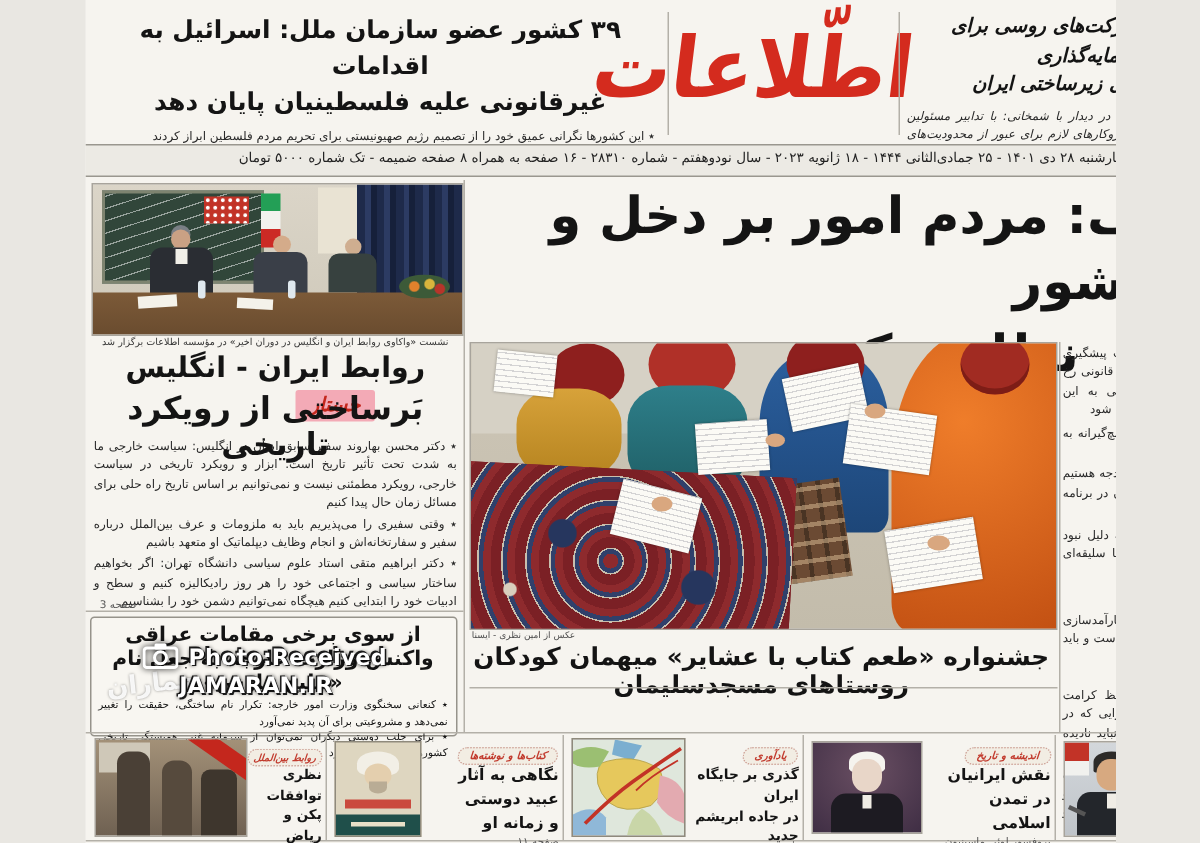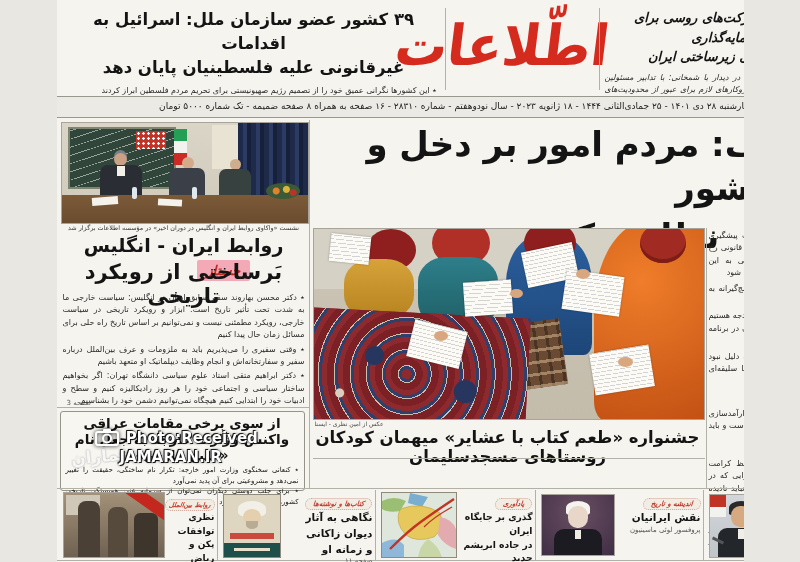--- a/index.html
+++ b/index.html
@@ -202,21 +202,21 @@
     <div style="left:14px;top:6px;width:28px;height:16px;background:#f2efe6;border-radius:50% 50% 30% 30%;"></div>
     <div style="left:19px;top:14px;width:18px;height:16px;background:#e4cfae;border-radius:50%;"></div>
     <div style="left:22px;top:26px;width:12px;height:8px;background:#b9ac95;border-radius:0 0 50% 50%;"></div>
     <div style="left:6px;top:38px;width:44px;height:6px;background:#c4271d;opacity:.8;"></div>
     <div style="left:0;top:48px;width:56px;height:14px;background:#1f4f4a;"></div>
     <div style="left:10px;top:53px;width:36px;height:3px;background:#e8e0c8;"></div>
   </div>
   <div class="abs" style="left:228px;top:491px;width:88px;">
     <div class="scripthdr" style="font-size:7px;">کتاب‌ها و نوشته‌ها</div>
     <div class="modline">نگاهی به آثار</div>
-    <div class="modline">دیوان زاکانی</div>
+    <div class="modline">عبید دوستی</div>
     <div class="modline">و زمانه او</div>
     <div class="micro">صفحه ۱۱</div>
   </div>
 
   <div class="ph" style="left:324px;top:492px;width:74px;height:64px;border:1px solid #8f8a7c;">
     <svg width="74" height="64" viewBox="0 0 74 64" style="position:absolute;left:0;top:0;">
       <rect width="74" height="64" fill="#dfe7dc"></rect>
       <path d="M0 50 Q 14 42 22 52 L 22 64 L 0 64 Z" fill="#8fb8d8"></path>
       <path d="M28 0 L 46 4 L 40 14 L 26 10 Z" fill="#7aaed0"></path>
       <path d="M18 16 Q 40 8 58 20 Q 64 34 52 44 Q 34 50 24 42 Q 12 30 18 16 Z" fill="#e6c85c" stroke="#b7a34a" stroke-width="0.6"></path>
@@ -236,20 +236,21 @@
 
   <div class="ph" style="left:484px;top:494px;width:72px;height:60px;background:radial-gradient(circle at 50% 30%,#6a4f63,#3f2e44);">
     <div style="left:24px;top:6px;width:24px;height:14px;background:#f5f3ee;border-radius:50% 50% 20% 20%;"></div>
     <div style="left:26px;top:11px;width:20px;height:22px;background:#e8d6c8;border-radius:45%;"></div>
     <div style="left:12px;top:34px;width:48px;height:26px;background:#1d1b22;border-radius:10px 10px 0 0;"></div>
     <div style="left:33px;top:35px;width:6px;height:9px;background:#efece4;"></div>
   </div>
   <div class="abs" style="left:562px;top:491px;width:82px;">
     <div class="scripthdr" style="font-size:7px;">اندیشه و تاریخ</div>
     <div class="modline">نقش ایرانیان</div>
+    <div class="modline">در تمدن اسلامی</div>
     <div class="micro">پروفسور لوئی ماسینیون</div>
     
   </div>
 
   <div class="ph" style="left:652px;top:494px;width:60px;height:62px;background:linear-gradient(#d3d7db,#bfc4c9);">
     <div style="left:0;top:0;width:16px;height:22px;background:linear-gradient(#c23327 0 55%,#f1f1ee 55%);"></div>
     <div style="left:19px;top:6px;width:24px;height:14px;background:#2c2a28;border-radius:50% 50% 10% 10%;"></div>
     <div style="left:21px;top:11px;width:20px;height:21px;background:#d7a980;border-radius:45%;"></div>
     <div style="left:8px;top:33px;width:46px;height:29px;background:#23262b;border-radius:9px 9px 0 0;"></div>
     <div style="left:28px;top:34px;width:7px;height:10px;background:#f0ede6;"></div>

